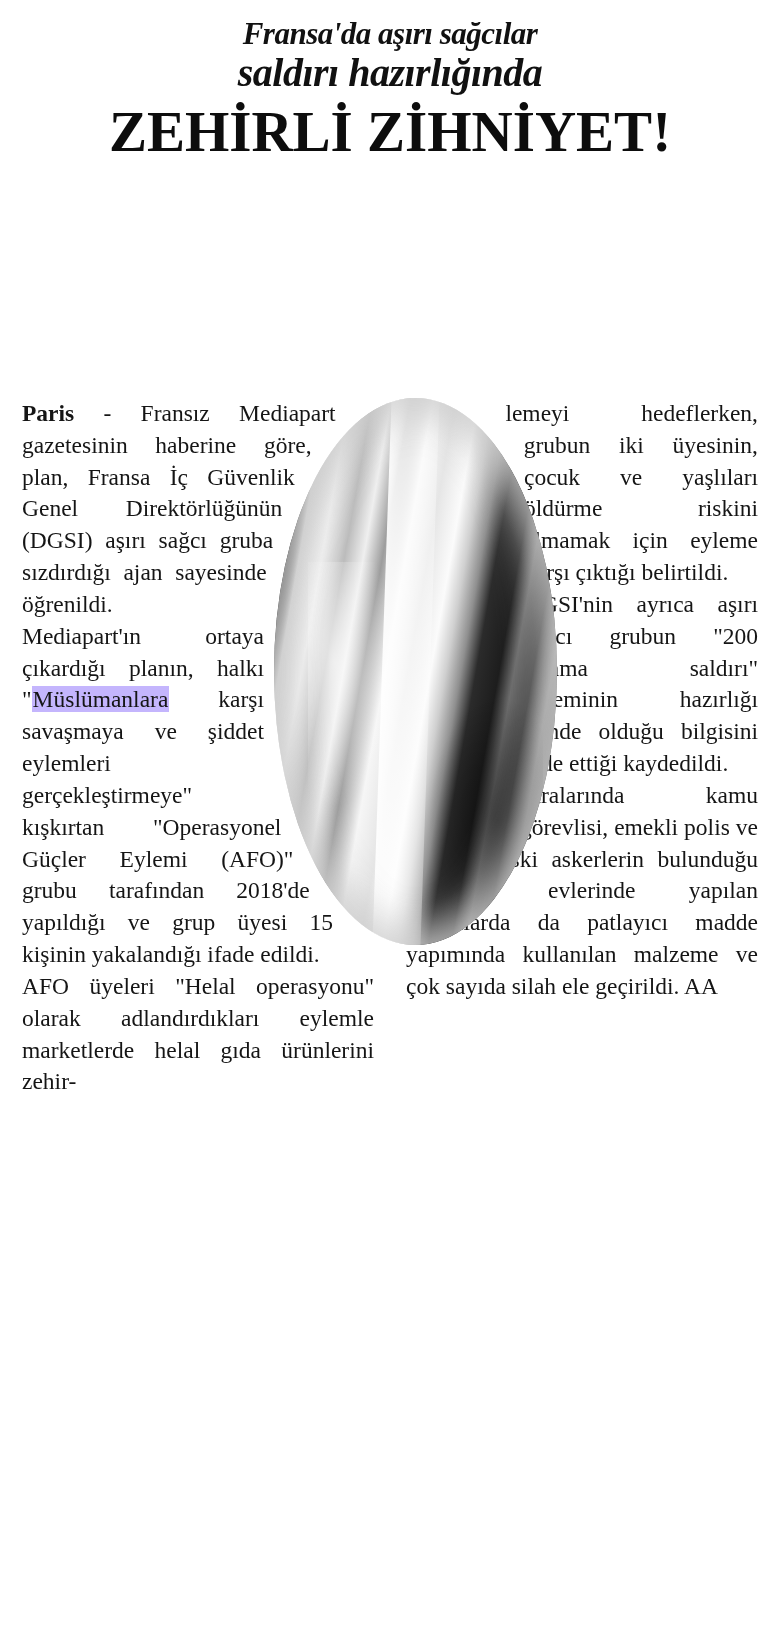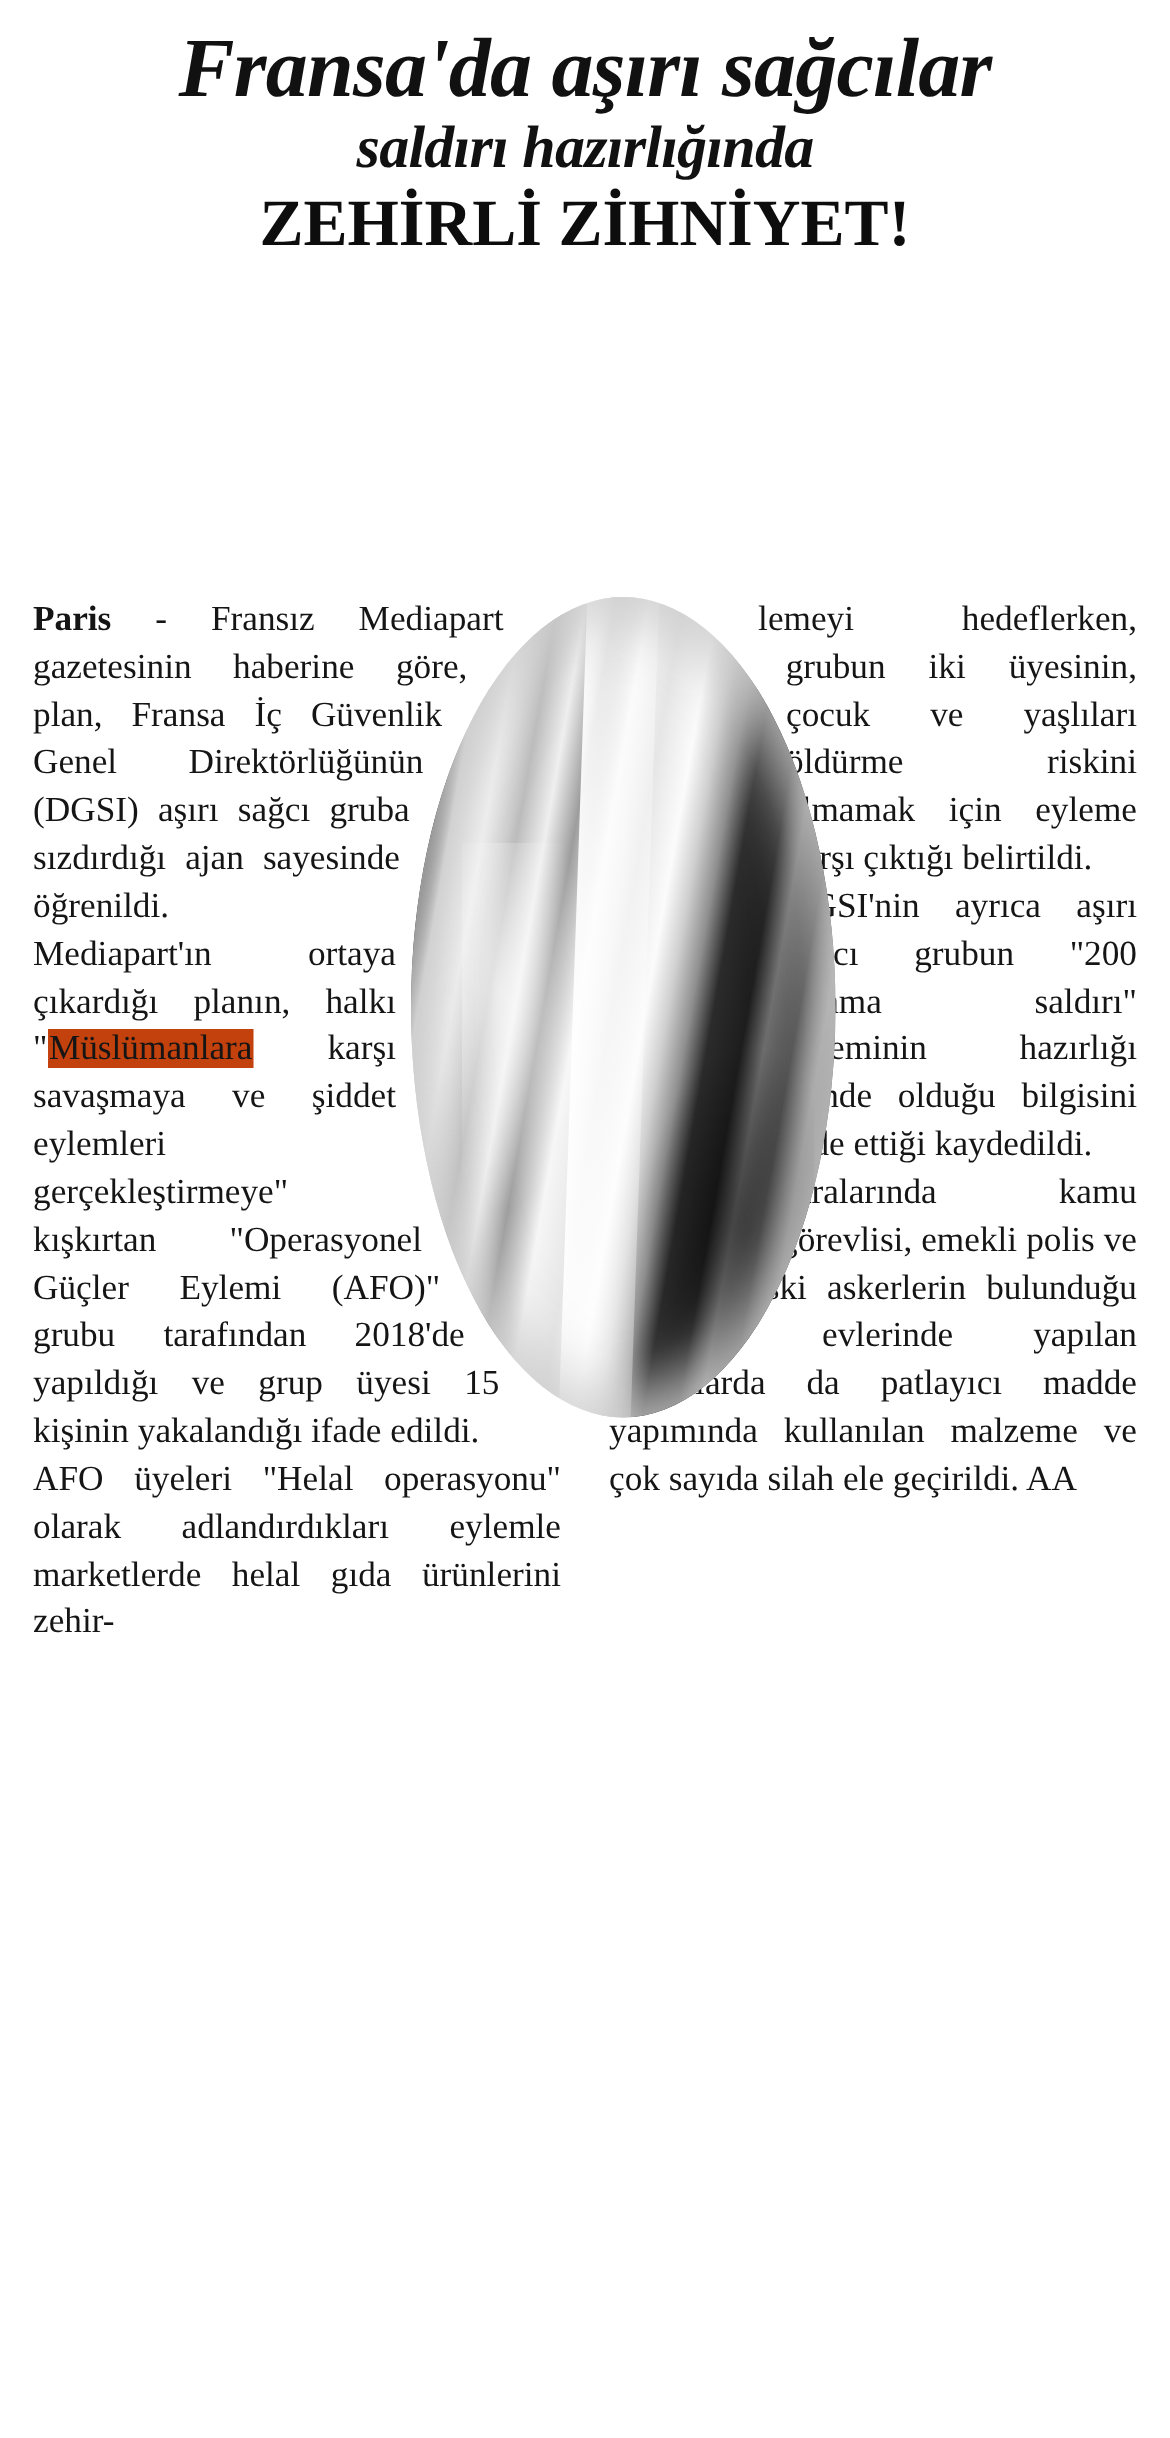--- a/index.html
+++ b/index.html
@@ -29,40 +29,40 @@
     position: absolute;
     left: 22px;
     top: 18px;
     width: 736px;
     text-align: center;
   }
   .hl-line1 {
     font-family: "Liberation Serif", serif;
     font-style: italic;
     font-weight: 700;
-    font-size: 56px;
+    font-size: 31px;
     line-height: 1.0;
     letter-spacing: -0.5px;
     color: #111;
     white-space: nowrap;
   }
   .hl-line2 {
     font-family: "Liberation Serif", serif;
     font-style: italic;
     font-weight: 700;
     font-size: 40px;
     line-height: 1.22;
     letter-spacing: -0.5px;
     color: #111;
     white-space: nowrap;
   }
   .hl-line3 {
     font-family: "Liberation Serif", serif;
     font-weight: 700;
-    font-size: 44px;
+    font-size: 57px;
     line-height: 1.18;
     letter-spacing: 0px;
     color: #0d0d0d;
     white-space: nowrap;
   }
 
   
   .body-wrap {
     position: absolute;
     left: 22px;
@@ -88,21 +88,21 @@
     margin: 0;
     text-align: justify;
   }
   .col p.first { text-indent: 0; }
 
   .lead {
     font-weight: 700;
   }
 
   .highlight {
-    background: #c2410c;
+    background: #c4b5fd;
     padding: 0 1px;
   }
 
   
   .photo {
     position: absolute;
     left: 252px;
     top: 0px;
     width: 283px;
     height: 547px;

